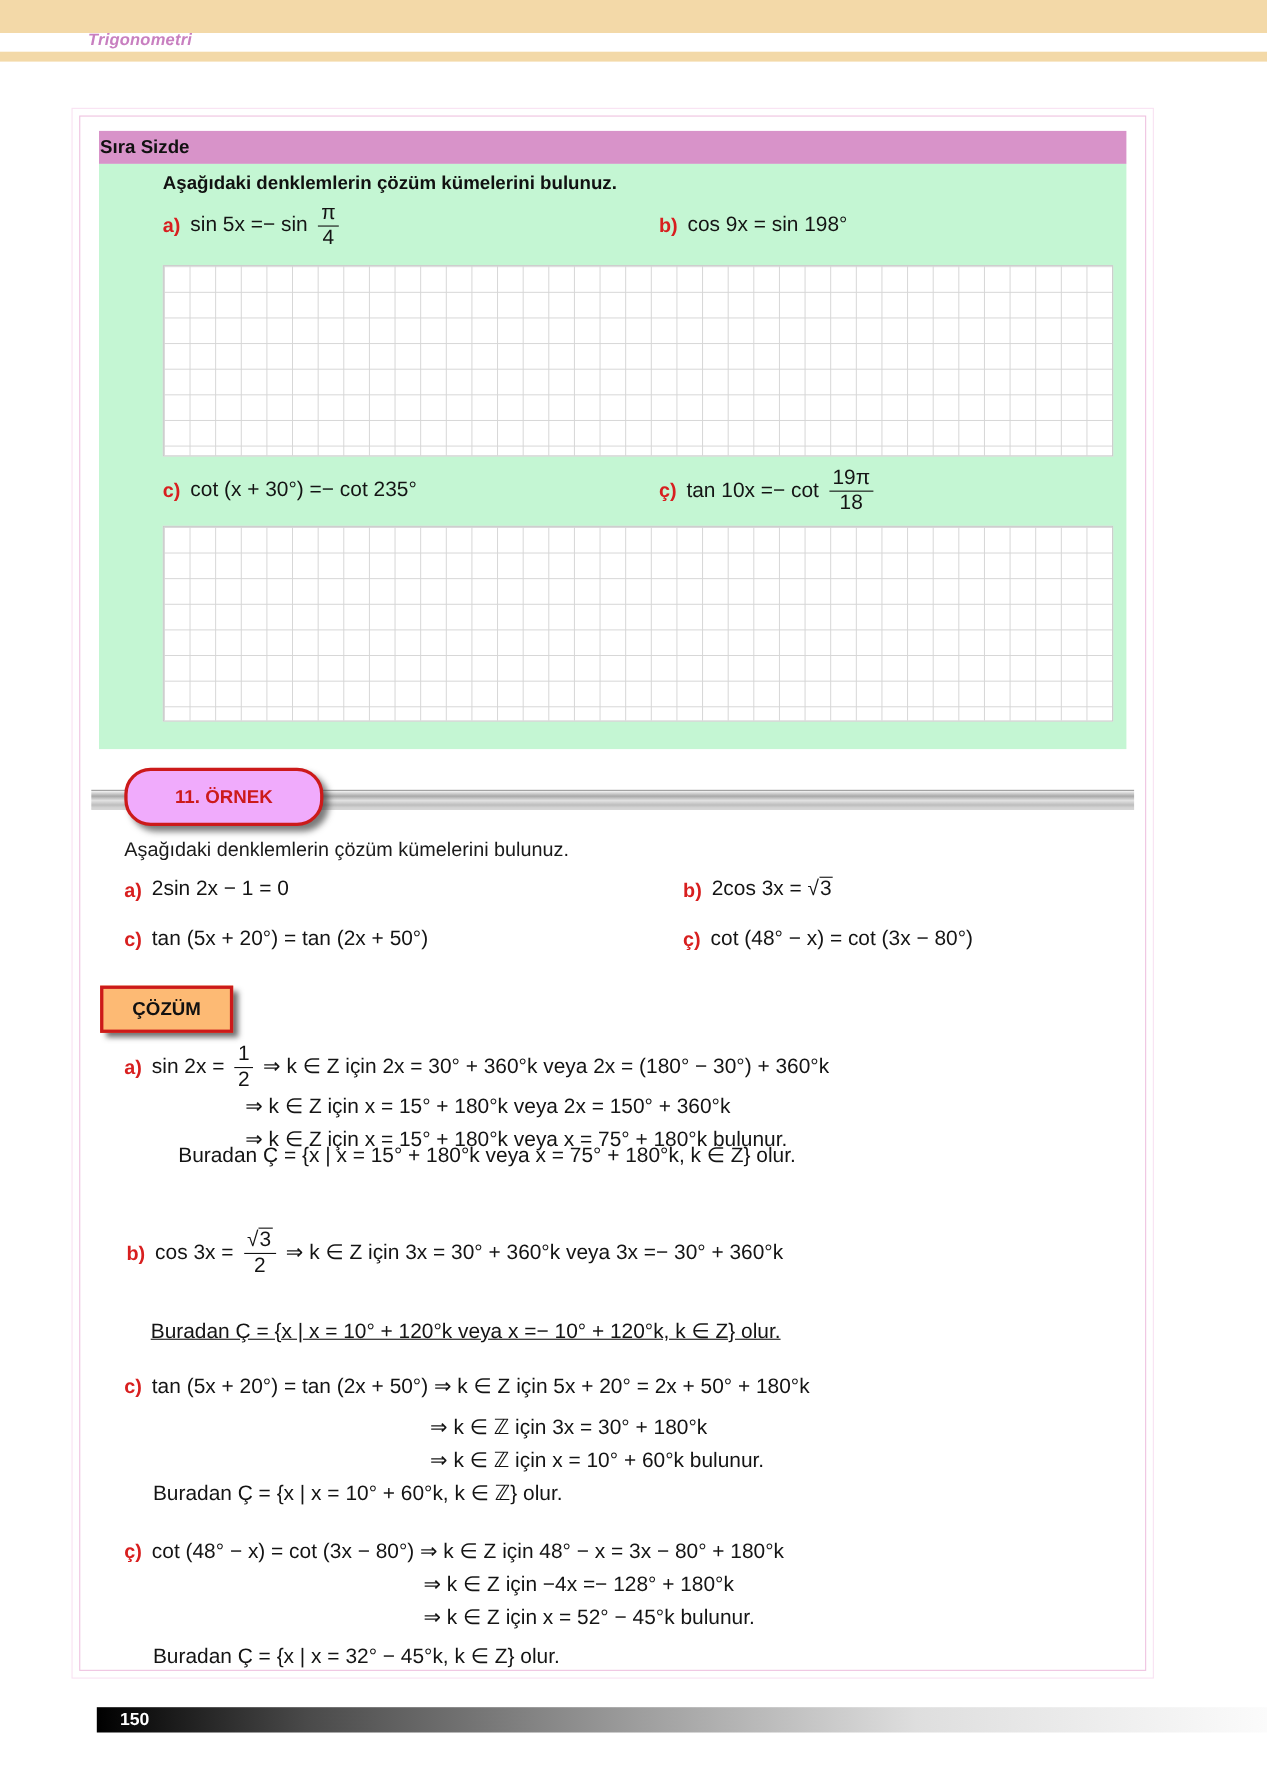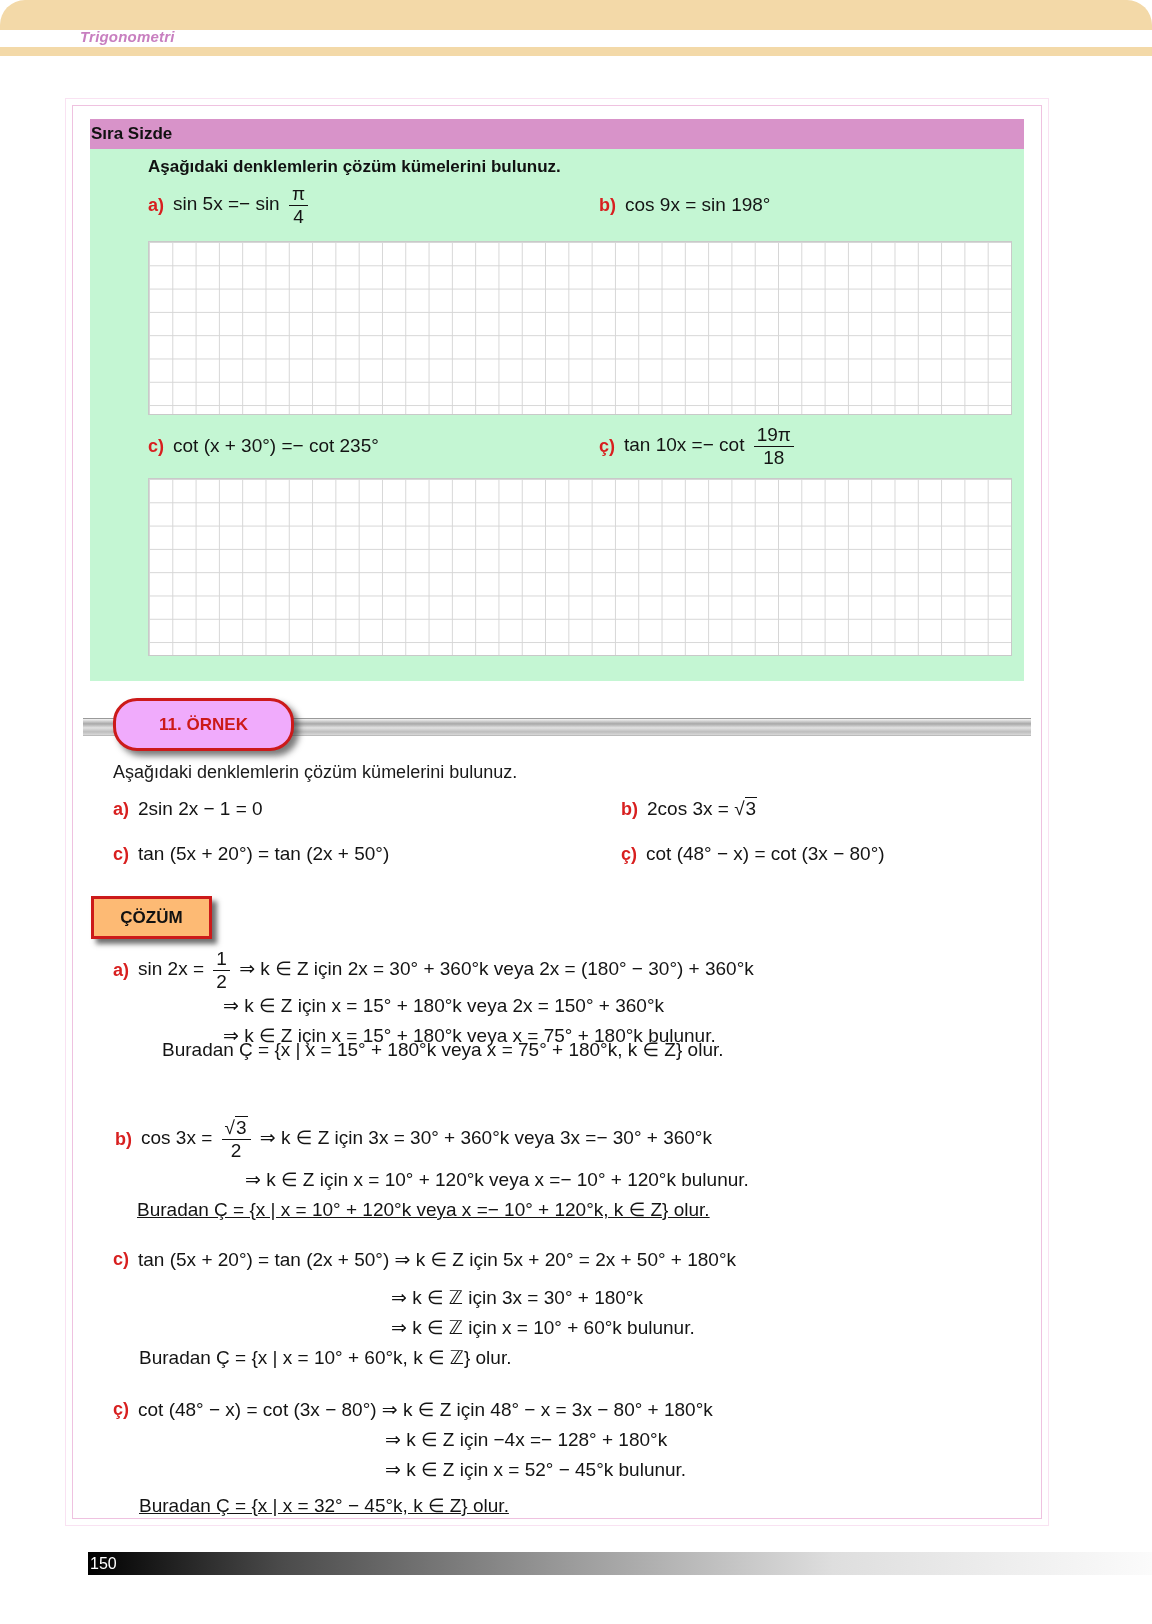--- a/index.html
+++ b/index.html
@@ -1,18 +1,18 @@
 <!DOCTYPE html>
 <html><head>
 <meta charset="utf-8">
 <style>
   html,body { margin:0; padding:0; background:#fff; }
   .page {
     position:relative; width:1152px; height:1624px; background:#ffffff;
-    font-family:"Liberation Sans", sans-serif; color:#141414; overflow:hidden;border-radius:25px;
+    font-family:"Liberation Sans", sans-serif; color:#141414; overflow:hidden;
   }
   
   .band-top { position:absolute; left:0; top:0; width:100%; height:30px; background:#f3d9a8; }
   .title-row { position:absolute; left:0; top:30px; width:100%; height:17px; background:#ffffff; }
   .chapter-title {
     position:absolute; left:80px; top:28px; font-size:15px; font-weight:bold;
     font-style:italic; color:#c87fc0; letter-spacing:0.2px;
   }
   .band-sub { position:absolute; left:0; top:47px; width:100%; height:9px; background:#f3d9a8; }
 
@@ -73,21 +73,21 @@
   .frac { display:inline-flex; flex-direction:column; vertical-align:middle; text-align:center; margin:0 4px; line-height:1.05; }
   .fnum { display:block; padding:0 3px 1px 3px; border-bottom:1.7px solid #111; }
   .fden { display:block; padding-top:1px; }
   .rad { border-top:1.7px solid #111; padding:0 1px; }
 
   
   .page-num-bar {
     position:absolute; left:88px; top:1552px; width:1064px; height:23px;
     background:linear-gradient(90deg,#000 0%,#4a4a4a 18%,#9a9a9a 45%,#dedede 70%,#fbfbfb 100%);
   }
-  .page-num { color:#fff; font-weight:normal; font-size:16px; line-height:23px; padding-left:2px; display:inline-block; }
+  .page-num { color:#fff; font-weight:bold; font-size:16px; line-height:23px; padding-left:21px; display:inline-block; }
 </style>
 </head>
 <body>
 
 <div class="page">
 
   <div class="band-top"></div>
   <div class="title-row"></div>
   <span class="chapter-title">Trigonometri</span>
   <div class="band-sub"></div>
@@ -167,23 +167,20 @@
       <span class="math">Buradan  Ç = {x | x = 15° + 180°k  veya  x = 75° + 180°k, k ∈ Z} olur.</span>
     </div>
 
     <div class="sol-line" style="left:42px; top:1005px; height:56px;">
       <span class="plabel">b)</span>
       <span class="math">cos 3x = <span class="frac">
             <span class="fnum">√<span class="rad">3</span></span>
             <span class="fden">2</span>
           </span> ⇒ k ∈ Z için 3x = 30° + 360°k veya 3x =− 30° + 360°k</span>
     </div>
-    <div class="sol-line" style="left:172px; top:1062px;">
-      <span class="math">⇒ k ∈ Z için x = 10° + 120°k veya x =− 10° + 120°k bulunur.</span>
-    </div>
     <div class="sol-line" style="left:64px; top:1092px;text-decoration:underline;">
       <span class="math">Buradan Ç = {x | x = 10° + 120°k veya x =− 10° + 120°k, k ∈ Z}  olur.</span>
     </div>
 
     <div class="sol-line" style="left:40px; top:1142px;">
       <span class="plabel">c)</span>
       <span class="math">tan (5x + 20°) = tan (2x + 50°) ⇒ k ∈ Z  için  5x + 20° = 2x + 50° + 180°k</span>
     </div>
     <div class="sol-line" style="left:318px; top:1180px;text-align:right;">
       <span class="math">⇒ k ∈ ℤ  için  3x = 30° + 180°k</span>
@@ -198,21 +195,21 @@
     <div class="sol-line" style="left:40px; top:1292px;">
       <span class="plabel">ç)</span>
       <span class="math">cot (48° − x) = cot (3x − 80°) ⇒ k ∈ Z  için  48° − x = 3x − 80° + 180°k</span>
     </div>
     <div class="sol-line" style="left:312px; top:1322px;">
       <span class="math">⇒ k ∈ Z  için  −4x =− 128° + 180°k</span>
     </div>
     <div class="sol-line" style="left:312px; top:1352px;">
       <span class="math">⇒ k ∈ Z  için  x = 52° − 45°k bulunur.</span>
     </div>
-    <div class="sol-line" style="left:66px; top:1388px;text-decoration:underline;">
+    <div class="sol-line" style="left:66px; top:1388px;">
       <span class="math">Buradan Ç = {x | x = 32° − 45°k, k ∈ Z}  olur.</span>
     </div>
 
   </div>
 
   <div class="page-num-bar">
     <span class="page-num">150</span>
   </div>
 
 </div>

